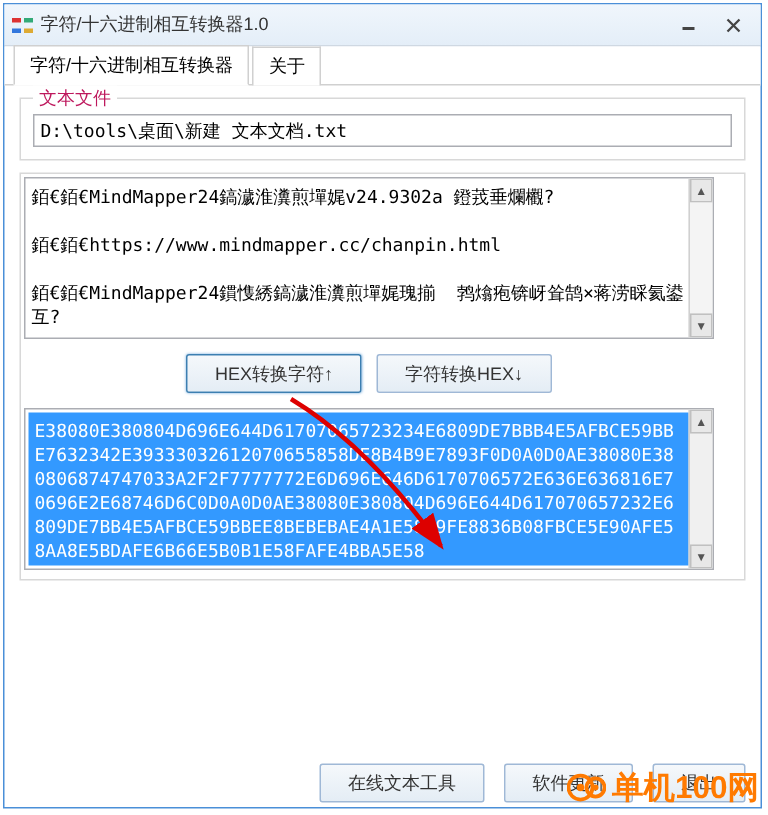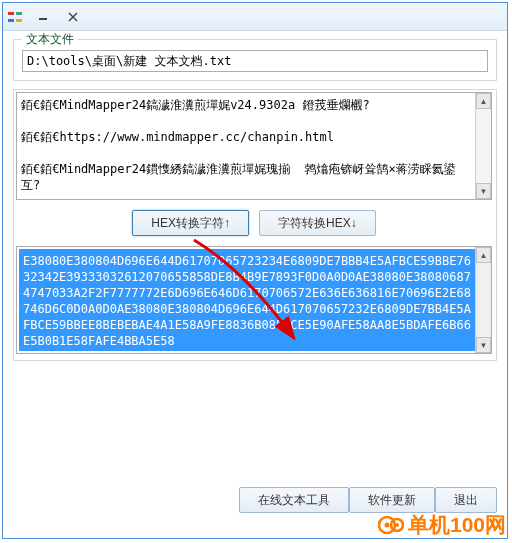--- a/index.html
+++ b/index.html
@@ -7,76 +7,81 @@
 .window{width:506px;height:537px;border:1px solid #4a8fd8;background:#fff;position:relative;margin:2px 0 0 2px}
 .titlebar{height:28px;background:linear-gradient(#f0f6fc,#e4eef8);display:flex;align-items:center;padding:0 4px;border-bottom:1px solid #cfd8e2}
 .titlebar .icon{width:16px;height:16px;margin-right:4px;display:flex;align-items:center}
 .titlebar .title{flex:1;color:#333;font-size:12px}
 .winbtn{width:28px;height:18px;margin-left:2px;display:flex;align-items:center;justify-content:center;border:1px solid transparent;border-radius:2px;cursor:pointer}
 .tabs{height:26px;display:flex;align-items:flex-end;padding:4px 6px 0 6px;background:#fff;border-bottom:1px solid #d0d0d0}
 .tab{padding:4px 10px;border:1px solid #d0d0d0;border-bottom:none;margin-right:2px;background:#fff;position:relative;top:1px;cursor:pointer}
 .tab.active{border-bottom:1px solid #fff}
 .content{padding:8px 10px}
 .groupbox{border:1px solid #d8d8d8;padding:10px 8px 8px 8px;margin-bottom:8px;position:relative}
-.groupbox .legend{position:absolute;top:-9px;left:8px;background:#fff;padding:0 4px;color:#14532d}
+.groupbox .legend{position:absolute;top:-9px;left:8px;background:#fff;padding:0 4px;color:#be185d}
 .row{display:flex;align-items:center;gap:4px}
 .textinput{flex:1;height:22px;border:1px solid #abadb3;padding:2px 4px;font-family:"SimSun",monospace;background:#fff}
 .btn{height:26px;padding:0 18px;border:1px solid #9fb8d6;background:linear-gradient(#f5f8fb,#e4edf5);cursor:pointer;border-radius:2px;color:#333;display:inline-flex;align-items:center;justify-content:center}
 .btn.highlight{border:1px solid #3c7fb1;box-shadow:0 0 2px #6fa8dc}
 .textarea-wrap{border:1px solid #abadb3;background:#fff;height:108px;position:relative;overflow:hidden}
 .textarea-content{padding:4px;font-family:"SimSun",monospace;font-size:12px;line-height:16px;word-break:break-all;white-space:pre-wrap}
 .textarea-wrap.hex .textarea-content{background:#3399ff;color:#fff;margin:2px;height:calc(100% - 4px);overflow:hidden}
 .scrollbar{position:absolute;right:0;top:0;bottom:0;width:16px;background:#f0f0f0;border-left:1px solid #d0d0d0}
 .sb-btn{height:16px;background:#e8e8e8;border:1px solid #c0c0c0;display:flex;align-items:center;justify-content:center;font-size:8px;color:#555}
 .sb-track{position:absolute;top:16px;bottom:16px;left:0;right:0;background:#f4f4f4}
 .sb-btn.bottom{position:absolute;bottom:0;left:0;right:0}
 .btnrow{display:flex;justify-content:center;gap:10px;margin:10px 0}
-.footer{position:absolute;bottom:25px;right:10px;display:flex;gap:0}
+.footer{position:absolute;bottom:3px;right:10px;display:flex;gap:13px}
 .arrow{position:absolute;pointer-events:none;z-index:10}
 .watermark{position:absolute;right:6px;bottom:4px;display:flex;align-items:center;gap:4px;z-index:20}
 .wm-logo{width:26px;height:26px}
 .wm-text{font-size:21px;color:#ff7a00;font-weight:bold}
 </style>
 </head>
 <body>
 
 <div class="window">
   <div class="titlebar">
     <span class="icon">
       <svg width="16" height="16">
           <rect x="1" y="3" width="6" height="3" fill="#d33"></rect>
           <rect x="9" y="3" width="6" height="3" fill="#3a7"></rect>
           <rect x="1" y="10" width="6" height="3" fill="#37d"></rect>
           <rect x="9" y="10" width="6" height="3" fill="#da3"></rect>
         </svg>
     </span>
+    <span class="title">字符/十六进制相互转换器1.0</span>
     <div class="winbtn">
         <svg width="10" height="10">
           <line x1="1" y1="7" x2="9" y2="7" stroke="#444" stroke-width="2"></line>
         </svg>
       </div>
     <div class="winbtn">
         <svg width="10" height="10">
           <line x1="1" y1="1" x2="9" y2="9" stroke="#444" stroke-width="1.5"></line>
           <line x1="9" y1="1" x2="1" y2="9" stroke="#444" stroke-width="1.5"></line>
         </svg>
       </div>
   </div>
 
+  <div class="tabs">
+    <div class="tab active">字符/十六进制相互转换器</div>
+    <div class="tab">关于</div>
+  </div>
 
   <div class="content">
 
     <div class="groupbox">
       <span class="legend">文本文件</span>
       <div class="row">
         <input class="textinput" value="D:\tools\桌面\新建 文本文档.txt" style="">
       </div>
     </div>
 
-    <div class="groupbox" style="padding:2px 4px 6px 2px">
+    <div class="groupbox" style="padding:2px 20px 6px 2px">
 
       <div class="textarea-wrap">
         <div class="textarea-content" style="padding-right:18px">銆€銆€MindMapper24鎬濊淮瀵煎墠娓v24.9302a 鐙茙垂爛欟?
 
 銆€銆€https://www.mindmapper.cc/chanpin.html
 
 銆€銆€MindMapper24鏆愯綉鎬濊淮瀵煎墠娓瑰揃  鹁熻疱锛岈耸鹄×蒋涝睬氦鍙  互?</div>
         <div class="scrollbar">
           <div class="sb-btn">▲</div>
           <div class="sb-track"></div>

